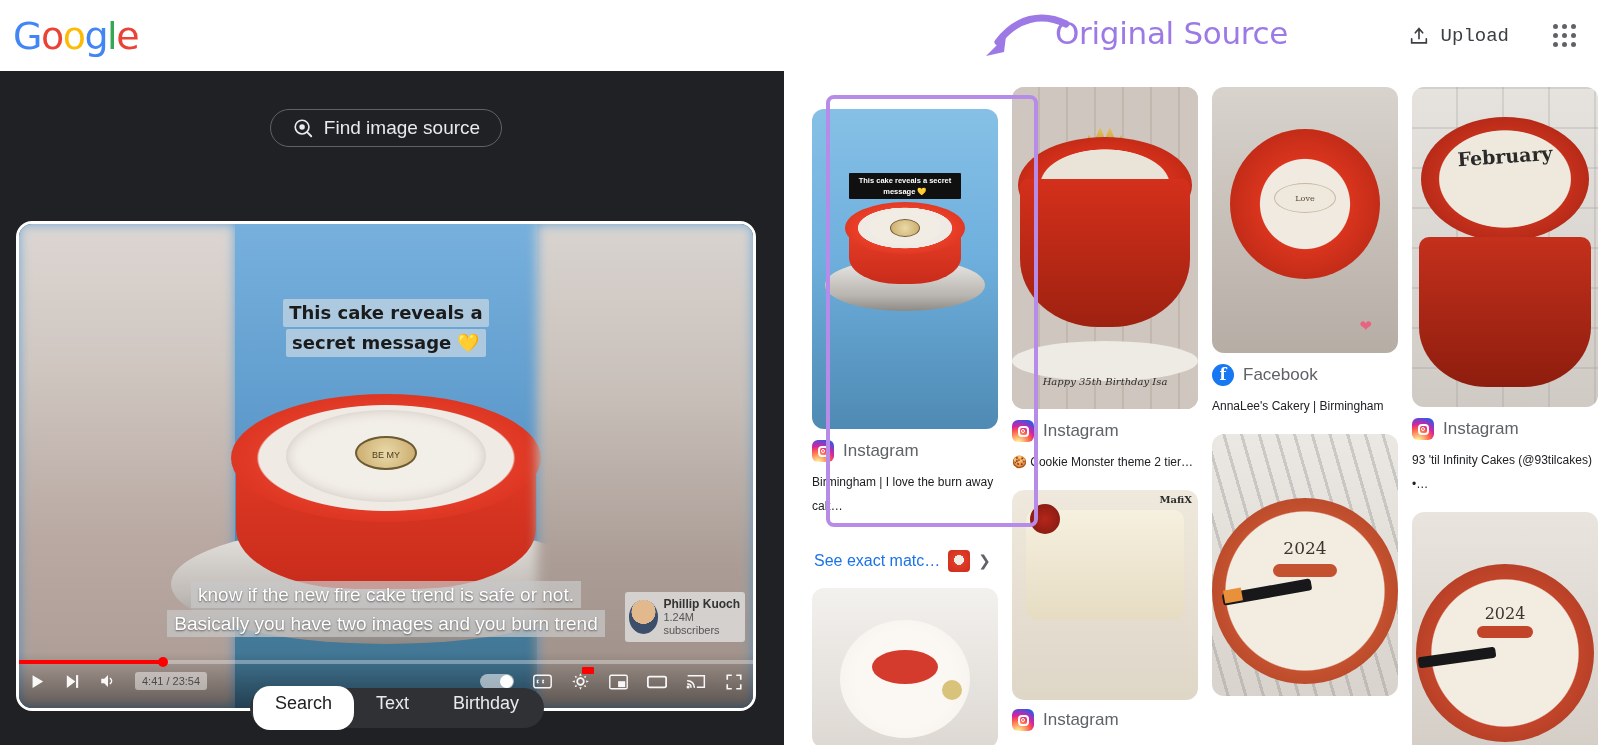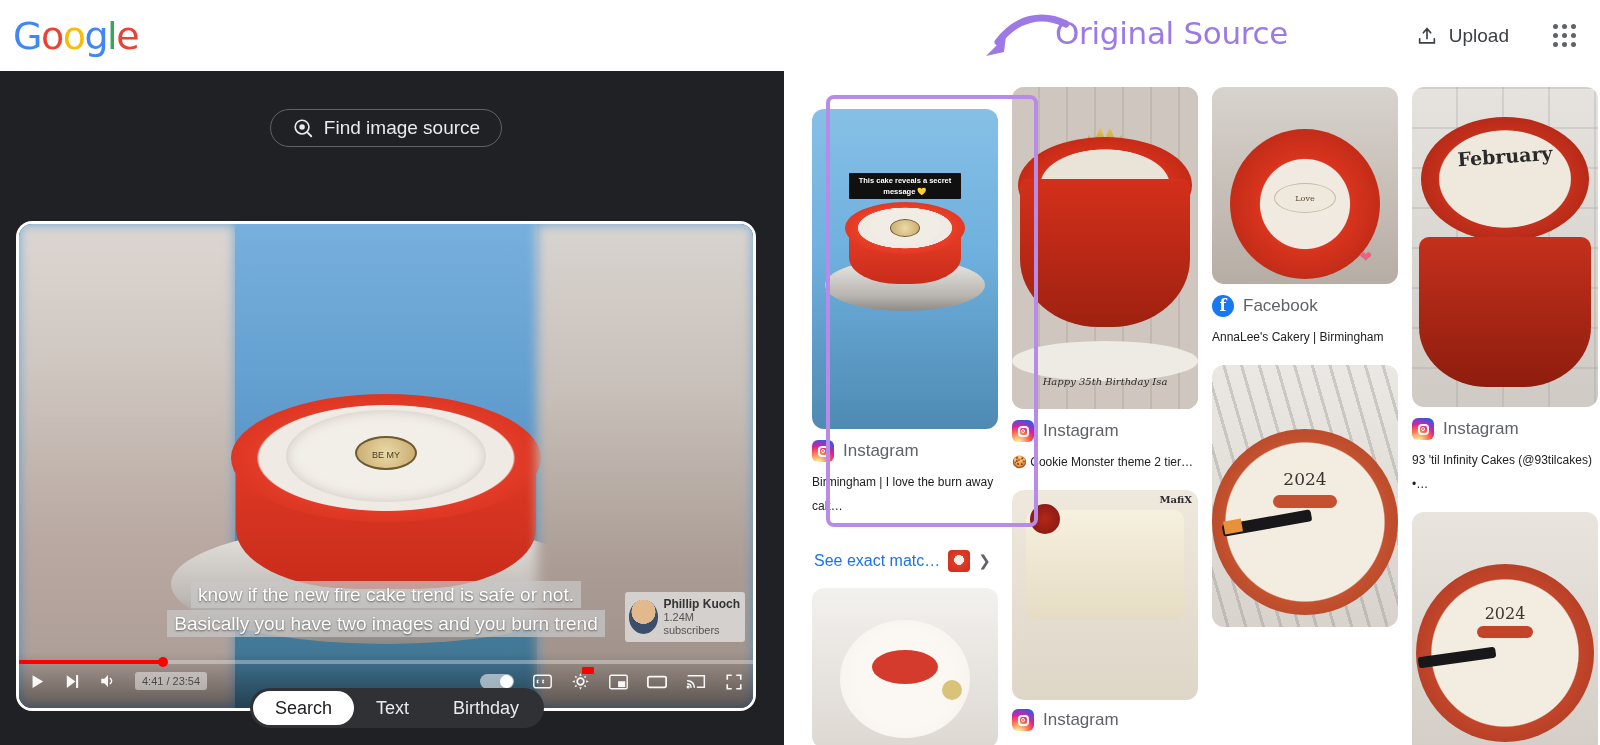--- a/index.html
+++ b/index.html
@@ -47,21 +47,21 @@
 
   .topright {
     position: absolute; right: 16px; top: 0;
     height: 71px; display: flex; align-items: center; gap: 30px;
   }
   .upload-btn {
     display: flex; align-items: center; gap: 11px;
     background: transparent; border: none; cursor: pointer;
     padding: 8px 6px; border-radius: 6px;
   }
-  .upload-label { font-size: 19px; color: #3c4043; }
+  .upload-label { font-size: 19px; color: #3c4043; font-family: Liberation Mono, monospace; }
   .apps-grid {
     display: grid; grid-template-columns: repeat(3, 5px);
     grid-template-rows: repeat(3, 5px); gap: 4px;
     cursor: pointer; padding: 8px; border-radius: 50%;
   }
   .apps-grid i { width: 5px; height: 5px; border-radius: 50%; background: #5f6368; display: block; }
 
   
   .leftpane {
     position: absolute; left: 0; top: 71px;
@@ -202,21 +202,21 @@
   .gear-badge { position: absolute; right: -4px; top: -5px; width: 12px; height: 7px;
     background: #ff0000; border-radius: 1px; }
 
   
   .tabs {
     position: absolute; left: 250px; top: 617px;
     height: 40px; background: #303134; border-radius: 20px;
     display: flex; align-items: center; padding: 3px;
   }
   .tab {
-    padding: 0 22px; height: 34px; line-height: 34px;
+    padding: 0 22px; height: 44px; line-height: 34px;
     border-radius: 17px; font-size: 18px; color: #e8eaed; cursor: pointer;
     white-space: nowrap;
   }
   .tab.active { background: #ffffff; color: #202124; }
 
   
   .rightpane {
     position: absolute; left: 784px; top: 71px;
     width: 816px; height: 674px;
     background: #ffffff;
@@ -301,21 +301,21 @@
   .t-ig2 .crown { position: absolute; left: 50%; top: 40px; transform: translateX(-50%);
     width: 34px; height: 26px;
     background: linear-gradient(#e6c263,#b8902f);
     clip-path: polygon(0 100%,100% 100%,100% 30%,82% 55%,64% 0,50% 45%,36% 0,18% 55%,0 30%); }
   .t-ig2 .plate { position: absolute; left: 50%; bottom: 28px; transform: translateX(-50%);
     width: 186px; height: 40px; border-radius: 50%; background: #eeeae4; }
   .t-ig2 .banner { position: absolute; left: 50%; bottom: 22px; transform: translateX(-50%);
     font-size: 10px; font-style: italic; font-family: "DejaVu Serif", serif; color: #2b2b2b;
     white-space: nowrap; }
 
-  .t-fb { height: 197px; background: linear-gradient(to bottom,#d8d3cd,#b6ada5); position: relative; }
+  .t-fb { height: 266px; background: linear-gradient(to bottom,#d8d3cd,#b6ada5); position: relative; }
   .t-fb .cake { position: absolute; left: 50%; top: 42px; transform: translateX(-50%);
     width: 150px; height: 150px; border-radius: 50%;
     background: radial-gradient(circle,#f0eae0 0%,#f0eae0 42%,#d9341e 43%,#ab2411 100%); }
   .t-fb .lbl { position: absolute; left: 50%; top: 96px; transform: translateX(-50%);
     width: 62px; height: 30px; border-radius: 50%; background: #efe8dc;
     border: 1px solid #c7b9a4; font-size: 8px; color: #5a4a35; text-align: center; line-height: 30px;
     font-family: "DejaVu Serif", serif; }
   .t-fb .heart { position: absolute; right: 26px; bottom: 18px; color: #e8637f; font-size: 15px; }
 
   .t-ig3 { height: 320px; background: linear-gradient(to bottom,#e6e3df,#cfcac4); position: relative; }
@@ -429,20 +429,24 @@
       <div class="vid-blur-l"></div>
       <div class="vid-center">
         <div class="cake-plate"></div>
         <div class="cake-body"></div>
         <div class="cake-top"></div>
         <div class="cake-disc"></div>
         <div class="cake-seal">BE MY</div>
       </div>
       <div class="vid-blur-r"></div>
 
+      <div class="vid-overlay-title">
+        <span>This cake reveals a</span><br>
+        <span>secret message 💛</span>
+      </div>
 
       <div class="captions">
         <span>know if the new fire cake trend is safe or not.</span><br>
         <span>Basically you have two images and you burn trend</span>
       </div>
 
       <div class="watermark">
         <div class="wm-ava"></div>
         <div class="wm-txt">
           <b>Phillip Kuoch</b>

